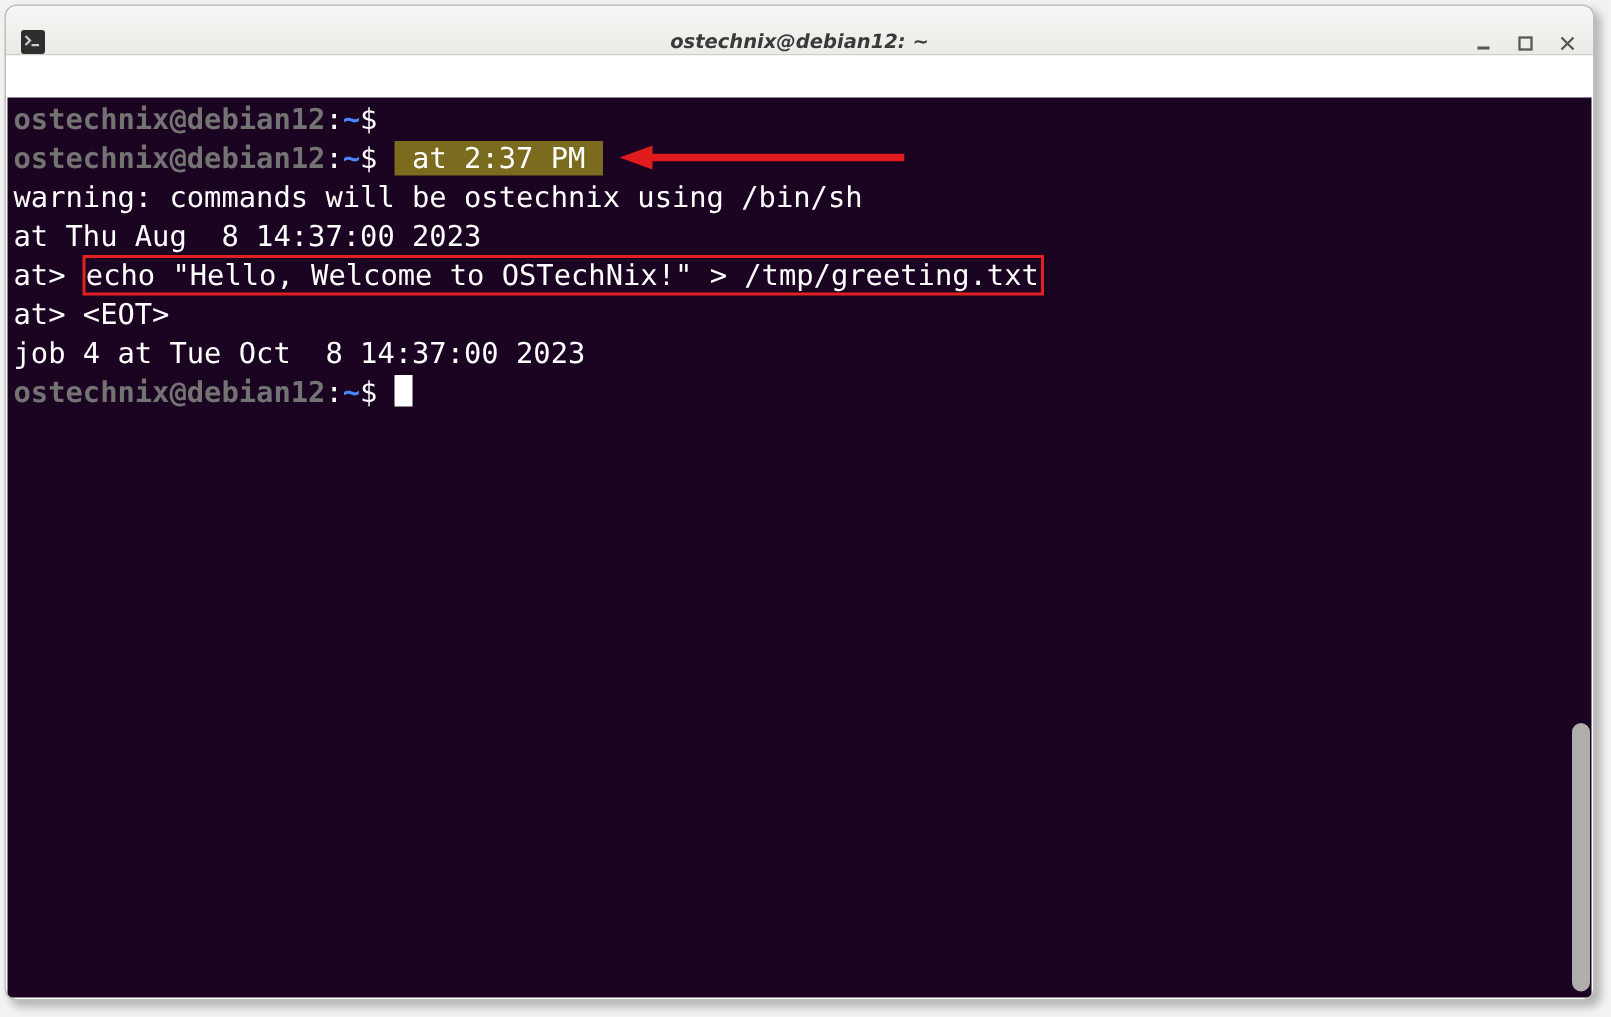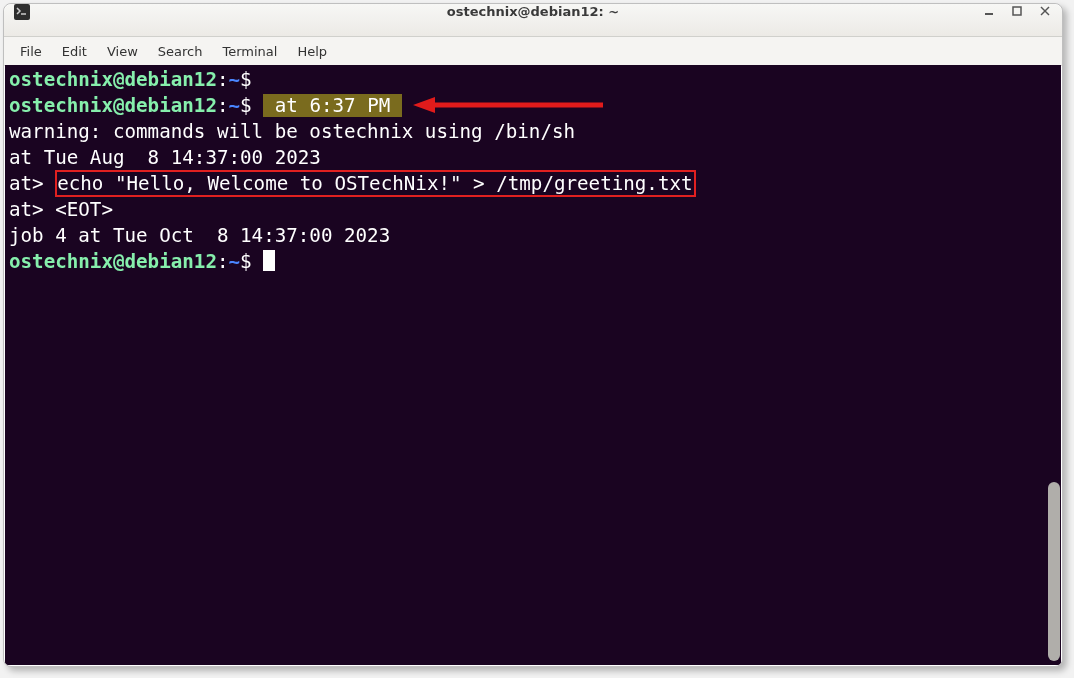--- a/index.html
+++ b/index.html
@@ -15,23 +15,24 @@
     background:#ffffff;
     border:1px solid #bfbfbf;
     border-radius:8px;
     box-shadow:4px 4px 6px rgba(0,0,0,.25);
     overflow:hidden;
   }
   .titlebar{
     height:32px;
     background:linear-gradient(#f7f7f5,#eceae6);
     border-bottom:1px solid #d0d0cc;
-    display:flex;align-items:flex-start;
+    display:flex;align-items:flex-end;
     position:relative;
     border-radius:8px 8px 0 0;
+    font-style:italic;
   }
   .titlebar .icon{margin-left:10px;display:flex;align-items:center;}
   .titlebar .title{
     position:absolute;left:0;right:0;text-align:center;
     font-size:13px;font-weight:bold;color:#3a3a3a;
     pointer-events:none;
   }
   .win-controls{
     margin-left:auto;display:flex;align-items:center;margin-right:10px;
   }
@@ -48,21 +49,21 @@
   .term{
     position:absolute;top:61px;left:1px;right:1px;bottom:1px;
     background:#1a0421;
     color:#ffffff;
     font-family:"DejaVu Sans Mono","Menlo","Consolas",monospace;
     font-size:19.2px;
     line-height:26px;
     padding:2px 4px;
     white-space:pre;
   }
-  .green{color:#86efac;font-weight:bold;}
+  .green{color:#737373;font-weight:bold;}
   .blue{color:#4a86ff;font-weight:bold;}
   .white{color:#ffffff;}
   .hl-yellow{background:#7a6b1e;color:#ffffff;}
   .red-box{border:2px solid #e12020;padding:0 1px 0 0;}
   .cursor{display:inline-block;width:12px;height:21px;background:#ffffff;vertical-align:-3px;}
   .arrow{position:absolute;pointer-events:none;}
   .scrollbar{position:absolute;right:1px;top:61px;bottom:1px;width:14px;}
   .scrollbar .thumb{position:absolute;right:1px;top:417px;bottom:4px;width:12px;background:#b0aeaa;border-radius:6px;}
 </style>
 </head>
@@ -92,33 +93,25 @@
       </div>
       <div class="win-btn">
         <svg width="10" height="10">
             <line x1="1" y1="1" x2="9" y2="9" stroke="#555" stroke-width="1.5"></line>
             <line x1="9" y1="1" x2="1" y2="9" stroke="#555" stroke-width="1.5"></line>
           </svg>
       </div>
     </div>
   </div>
 
-  <div class="menubar">
-    <div class="menu">File</div>
-    <div class="menu">Edit</div>
-    <div class="menu">View</div>
-    <div class="menu">Search</div>
-    <div class="menu">Terminal</div>
-    <div class="menu">Help</div>
-  </div>
 
   <div class="term"><span class="green">ostechnix@debian12</span><span class="white">:</span><span class="blue">~</span><span class="white">$</span>
-<span class="green">ostechnix@debian12</span><span class="white">:</span><span class="blue">~</span><span class="white">$</span> <span class="hl-yellow"> at 6:37 PM </span>
+<span class="green">ostechnix@debian12</span><span class="white">:</span><span class="blue">~</span><span class="white">$</span> <span class="hl-yellow"> at 2:37 PM </span>
 <span class="white">warning: commands will be ostechnix using /bin/sh</span>
-<span class="white">at Tue Aug  8 14:37:00 2023</span>
+<span class="white">at Thu Aug  8 14:37:00 2023</span>
 <span class="white">at&gt; </span><span class="red-box white">echo "Hello, Welcome to OSTechNix!" &gt; /tmp/greeting.txt</span>
 <span class="white">at&gt; &lt;EOT&gt;</span>
 <span class="white">job 4 at Tue Oct  8 14:37:00 2023</span>
 <span class="green">ostechnix@debian12</span><span class="white">:</span><span class="blue">~</span><span class="white">$</span> <span class="cursor"></span></div>
 
   <svg class="arrow" style="left:409px;top:91px;" width="190" height="20">
     <line x1="190" y1="10" x2="18" y2="10" stroke="#e11b1b" stroke-width="5"></line>
     <polygon points="0,10 22,2 22,18" fill="#e11b1b"></polygon>
   </svg>
 

